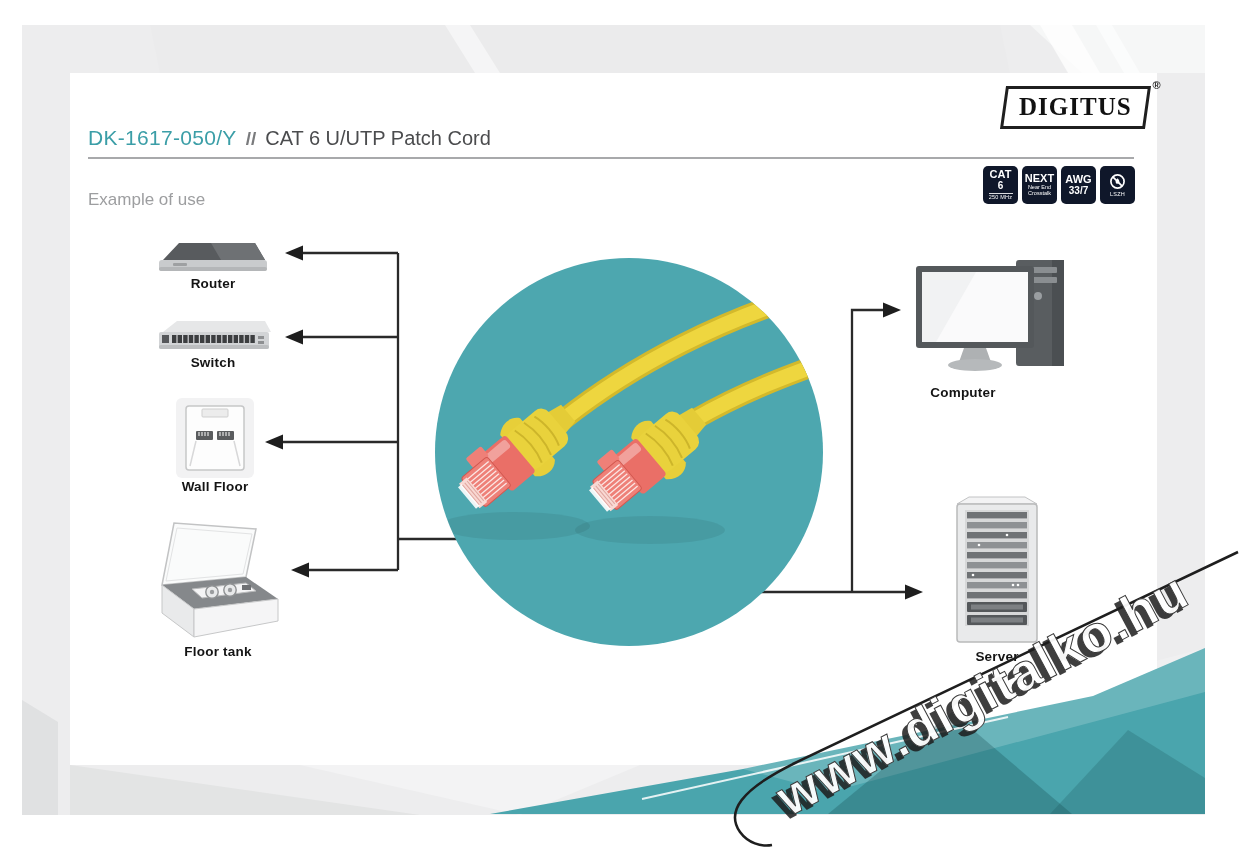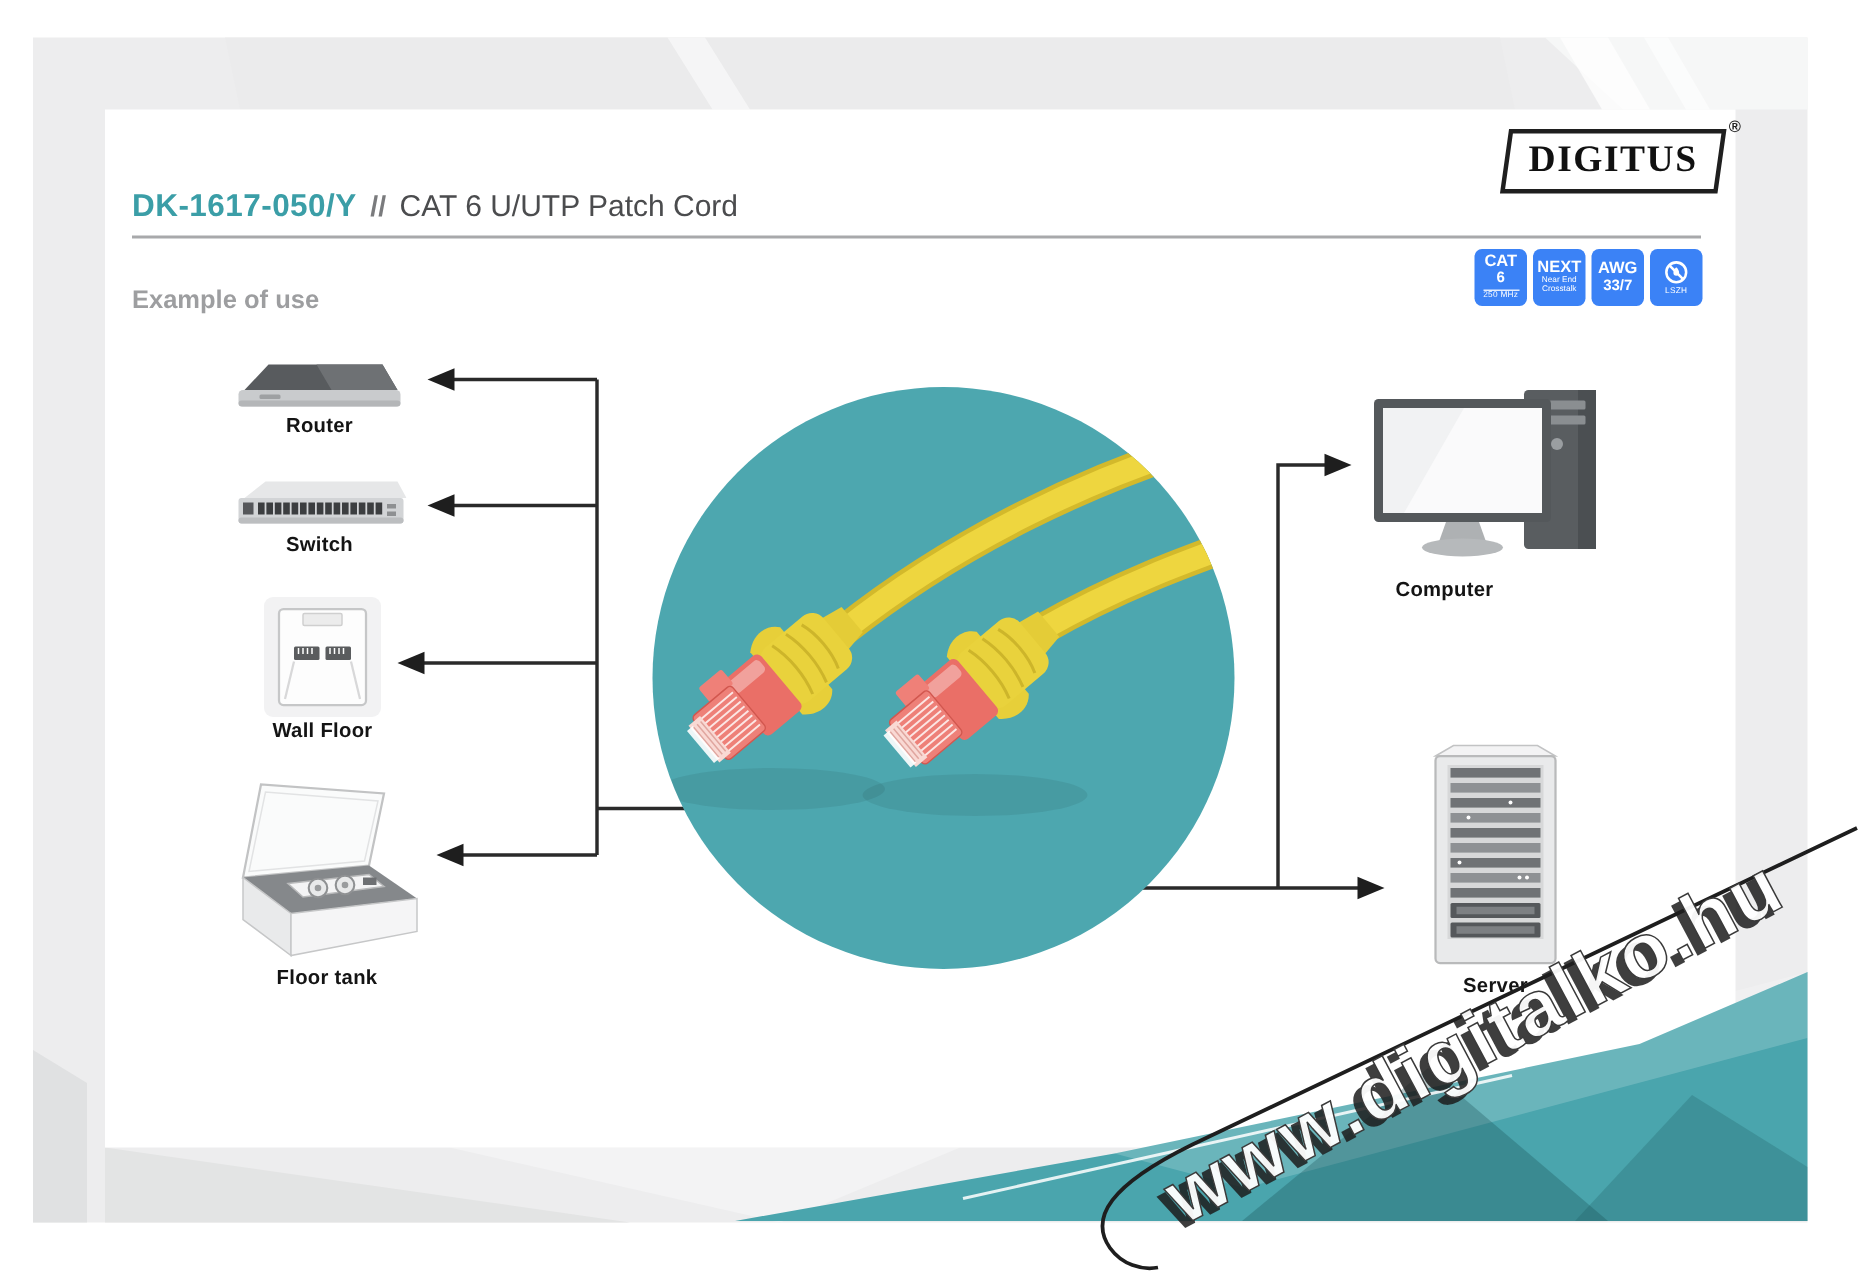--- a/index.html
+++ b/index.html
@@ -13,40 +13,40 @@
   .bg-decor, .teal-decor, .connections, .watermark { position:absolute; inset:0; width:1243px; height:850px; pointer-events:none; }
   .panel { position:absolute; left:70px; top:73px; width:1087px; height:692px; background:#ffffff; }
 
   
   .logo { position:absolute; left:1003px; top:86px; }
   .logo-box { display:inline-block; border:3px solid #1f1f1f; padding:4px 13px 5px; transform:skewX(-8deg); background:#fff; }
   .logo-text { display:inline-block; transform:skewX(8deg); font-family:"Liberation Serif", serif; font-weight:bold; font-size:25px; letter-spacing:1px; color:#111; }
   .logo-reg { position:absolute; top:-7px; right:-13px; font-size:11px; font-weight:bold; color:#222; }
 
   .title-row { position:absolute; left:88px; top:126px; display:flex; align-items:baseline; gap:9px; white-space:nowrap; }
-  .title-code { font-size:21px; font-weight:700; color:#3b9ea7; letter-spacing:.3px; }
+  .title-code { font-size:21px; font-weight:400; color:#3b9ea7; letter-spacing:.3px; }
   .title-sep { font-size:19px; font-weight:bold; color:#7a7b7d; }
   .title-name { font-size:20px; color:#4b4c4e; }
 
   .header-rule { position:absolute; left:88px; top:157px; width:1046px; height:2px; background:#a8a9ab; }
 
   
   .badges { position:absolute; left:983px; top:166px; display:flex; gap:4px; }
-  .badge { width:35px; height:38px; background:#3b82f6; border-radius:5px; color:#fff; display:flex; flex-direction:column; align-items:center; justify-content:center; line-height:1.05; text-align:center; }
+  .badge { width:35px; height:38px; background:#0f172a; border-radius:5px; color:#fff; display:flex; flex-direction:column; align-items:center; justify-content:center; line-height:1.05; text-align:center; }
   .badge .t { font-weight:bold; font-size:11px; }
   .badge .v { font-weight:bold; font-size:10px; }
   .badge .dv { width:24px; border-top:1px solid rgba(255,255,255,.85); margin:2px 0 1px; }
   .badge .s { font-size:5.5px; letter-spacing:.2px; }
   .badge .s2 { font-size:5.5px; }
   .badge-icon { width:17px; height:17px; margin-bottom:2px; }
 
   
   .heading { position:absolute; left:88px; top:185px; }
   .heading-de { display:inline-block; font-size:19px; font-weight:800; color:#1d1d1d; border-bottom:2px solid #1d1d1d; padding-bottom:2px; letter-spacing:.2px; }
-  .heading-en { margin-top:5px; font-size:17px; font-weight:bold; color:#9d9ea0; }
+  .heading-en { margin-top:5px; font-size:17px; font-weight:normal; color:#9d9ea0; }
 
   
   .dev { position:absolute; }
   .dev-label { position:absolute; font-weight:bold; font-size:13.5px; color:#141414; text-align:center; letter-spacing:.2px; }
 
   
   .circle { position:absolute; left:435px; top:258px; width:388px; height:388px; border-radius:50%; overflow:hidden; background:#4da7af; }
   .circle svg { display:block; width:100%; height:100%; }
 </style>
 </head>

